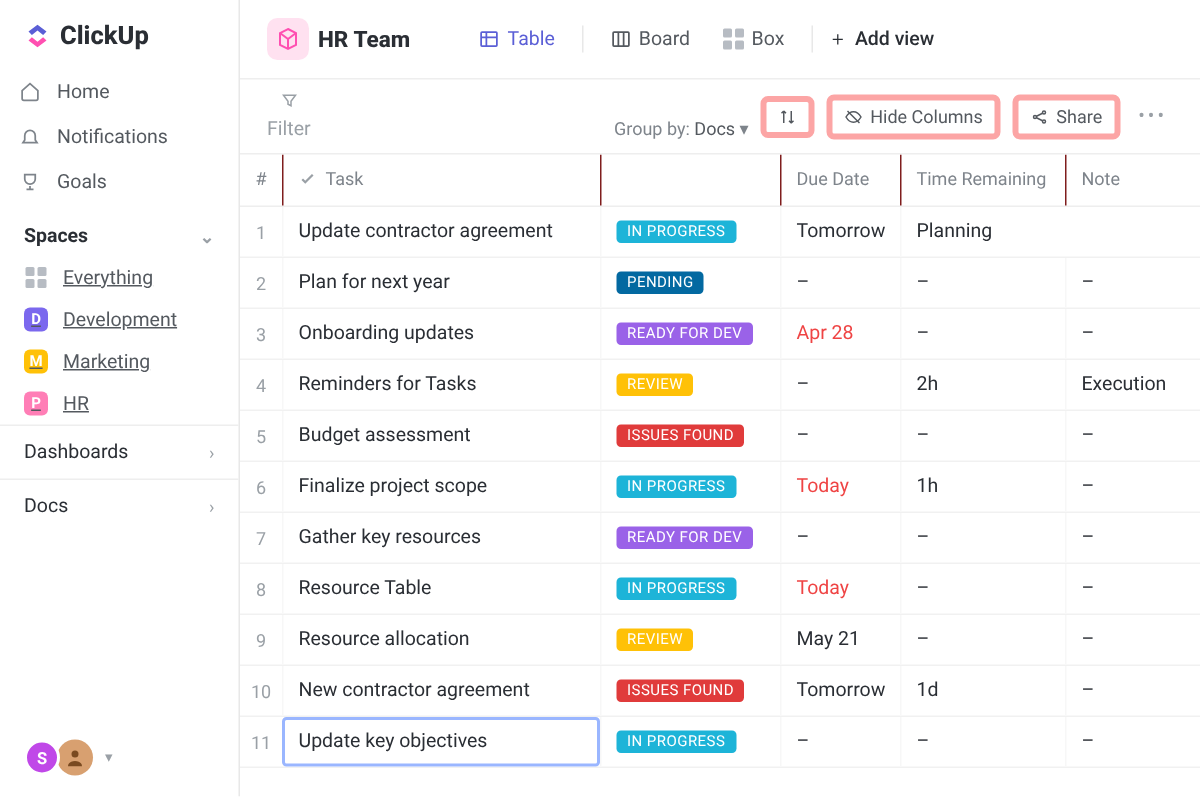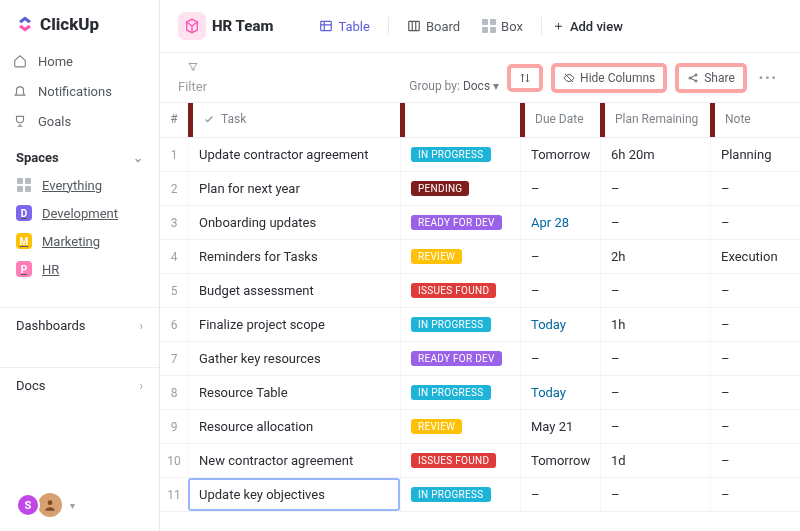--- a/index.html
+++ b/index.html
@@ -12,21 +12,21 @@
 .logo-mark { width: 18px; height: 18px; display:inline-flex; align-items:center; justify-content:center;}
 .nav { padding: 2px 0; }
 .nav-item { display: flex; align-items: center; gap: 10px; padding: 7px 12px; color: #54595f; cursor: pointer; font-size: 13px; }
 .nav-icon { width: 16px; height: 16px; display: inline-flex; align-items: center; justify-content: center; color: #7e848b; }
 .section-header { display: flex; align-items: center; justify-content: space-between; padding: 12px 16px 6px; font-weight: 700; font-size: 13px; cursor: pointer; }
 .chev { color: #9aa0a6; font-size: 12px; }
 .space-item { display: flex; align-items: center; gap: 10px; padding: 6px 16px; color: #54595f; cursor: pointer; font-size: 13px; text-decoration: underline; }
 .space-icon { width: 16px; height: 16px; border-radius: 4px; font-size: 10px; font-weight: 700; color: #fff; display: inline-flex; align-items: center; justify-content: center; }
 .sq { display: grid; grid-template-columns: 1fr 1fr; grid-template-rows: 1fr 1fr; gap: 2px; width: 14px; height: 14px; }
 .sq span { background: #b7bcc3; border-radius: 1px; }
-.collapsible { display: flex; align-items: center; justify-content: space-between; padding: 10px 16px; border-top: 1px solid #eee; cursor: pointer; color: #2a2e34; font-size: 13px; margin-top: 24px; }
+.collapsible { display: flex; align-items: center; justify-content: space-between; padding: 10px 16px; border-top: 1px solid #eee; cursor: pointer; color: #2a2e34; font-size: 13px; }
 .sidebar-bottom { margin-top: auto; padding: 14px 16px; display: flex; align-items: center; gap: 4px; }
 .avatar { width: 24px; height: 24px; border-radius: 50%; display: inline-flex; align-items: center; justify-content: center; font-size: 11px; font-weight: 700; color: #fff; }
 .avatar.s { background: #c048e8; margin-right: -6px; z-index: 1; border: 2px solid #fff; }
 .avatar.p { background: #d8a070; }
 .caret-dn { color: #9aa0a6; font-size: 10px; margin-left: 4px; }
 
 
 .main { flex: 1; display: flex; flex-direction: column; }
 .topbar { display: flex; align-items: center; gap: 6px; padding: 12px 18px; border-bottom: 1px solid #eee; }
 .hr-icon { width: 28px; height: 28px; border-radius: 7px; background: #ffe1f0; display: inline-flex; align-items: center; justify-content: center; color: #ff4fb1; }
@@ -41,30 +41,30 @@
 .filter { display: inline-flex; align-items: center; gap: 6px; color: #9aa0a6; cursor: pointer; font-size: 13px; flex-direction: column; }
 .spacer { flex: 1; }
 .grp { color: #7e848b; font-size: 12px; display: inline-flex; align-items: flex-end; gap: 3px; cursor: pointer; margin-top: 16px; }
 .grp .val { color: #54595f; }
 .pill-btn { border: 4px solid #fca5a5; border-radius: 5px; padding: 4px 8px; font-size: 12px; color: #54595f; display: inline-flex; align-items: center; gap: 5px; cursor: pointer; background: #fff; }
 .dots { color: #9aa0a6; letter-spacing: 2px; cursor: pointer; padding: 0 4px; }
 
 
 .table { flex: 1; overflow: auto; }
 .thead { display: grid; grid-template-columns: 28px 1fr 120px 80px 110px 90px; border-bottom: 1px solid #eee; }
-.thead > div { padding: 9px 10px; font-size: 12px; color: #7e848b; border-left: 5px solid #7f1d1d; }
+.thead > div { padding: 9px 10px; font-size: 12px; color: #7e848b; border-left: 1px solid #7f1d1d; }
 .thead > div:first-child { border-left: none; text-align: center; }
 .task-head { display: inline-flex; align-items: center; gap: 6px; }
 .row { display: grid; grid-template-columns: 28px 1fr 120px 80px 110px 90px; border-bottom: 1px solid #f1f1f1; }
 .row > div { padding: 9px 10px; font-size: 13px; color: #2a2e34; border-left: 1px solid #f7f7f7; display: flex; align-items: center; }
 .row > div:first-child { border-left: none; color: #9aa0a6; font-size: 12px; justify-content: center; }
 .row .task { color: #2a2e34; }
 .row.editing .task { outline: 2px solid #9ab6ff; outline-offset: -2px; border-radius: 3px; background: #fff; }
 .status-badge { display: inline-block; padding: 2px 7px; border-radius: 3px; font-size: 10px; font-weight: 400; color: #fff; letter-spacing: 0.3px; text-transform: uppercase; }
-.due.warn { color: #0369a1; }
+.due.warn { color: #ef4444; }
 .check { width: 12px; height: 12px; color: #9aa0a6; }
 svg { display: block; }
 </style>
 </head>
 <body>
 
 <div class="app">
   <aside class="sidebar">
     <div class="logo">
       <span class="logo-mark">
@@ -254,39 +254,38 @@
             <span class="check">
                 <svg viewBox="0 0 24 24" width="12" height="12" fill="none" stroke="currentColor" stroke-width="3">
                   <path d="M5 13l4 4L19 7"></path>
                 </svg>
               </span>
             <span>Task</span>
           </span>
         </div>
         <div></div>
         <div>Due Date</div>
-        <div>Plan Remaining</div>
+        <div>Time Remaining</div>
         <div>Note</div>
       </div>
       <div id="rows">
           <div class="row">
     <div>1</div>
     <div class="task">Update contractor agreement</div>
     <div>
               <span class="status-badge" style="background:#1db4d8">IN PROGRESS</span>
             </div>
     <div class="due ">Tomorrow</div>
-    <div>6h 20m</div>
     <div>Planning</div>
           </div>
           <div class="row">
     <div>2</div>
     <div class="task">Plan for next year</div>
     <div>
-              <span class="status-badge" style="background:#7f1d1d">PENDING</span>
+              <span class="status-badge" style="background:#0369a1">PENDING</span>
             </div>
     <div class="due ">–</div>
     <div>–</div>
     <div>–</div>
           </div>
           <div class="row">
     <div>3</div>
     <div class="task">Onboarding updates</div>
     <div>
               <span class="status-badge" style="background:#9a62e8">READY FOR DEV</span>

